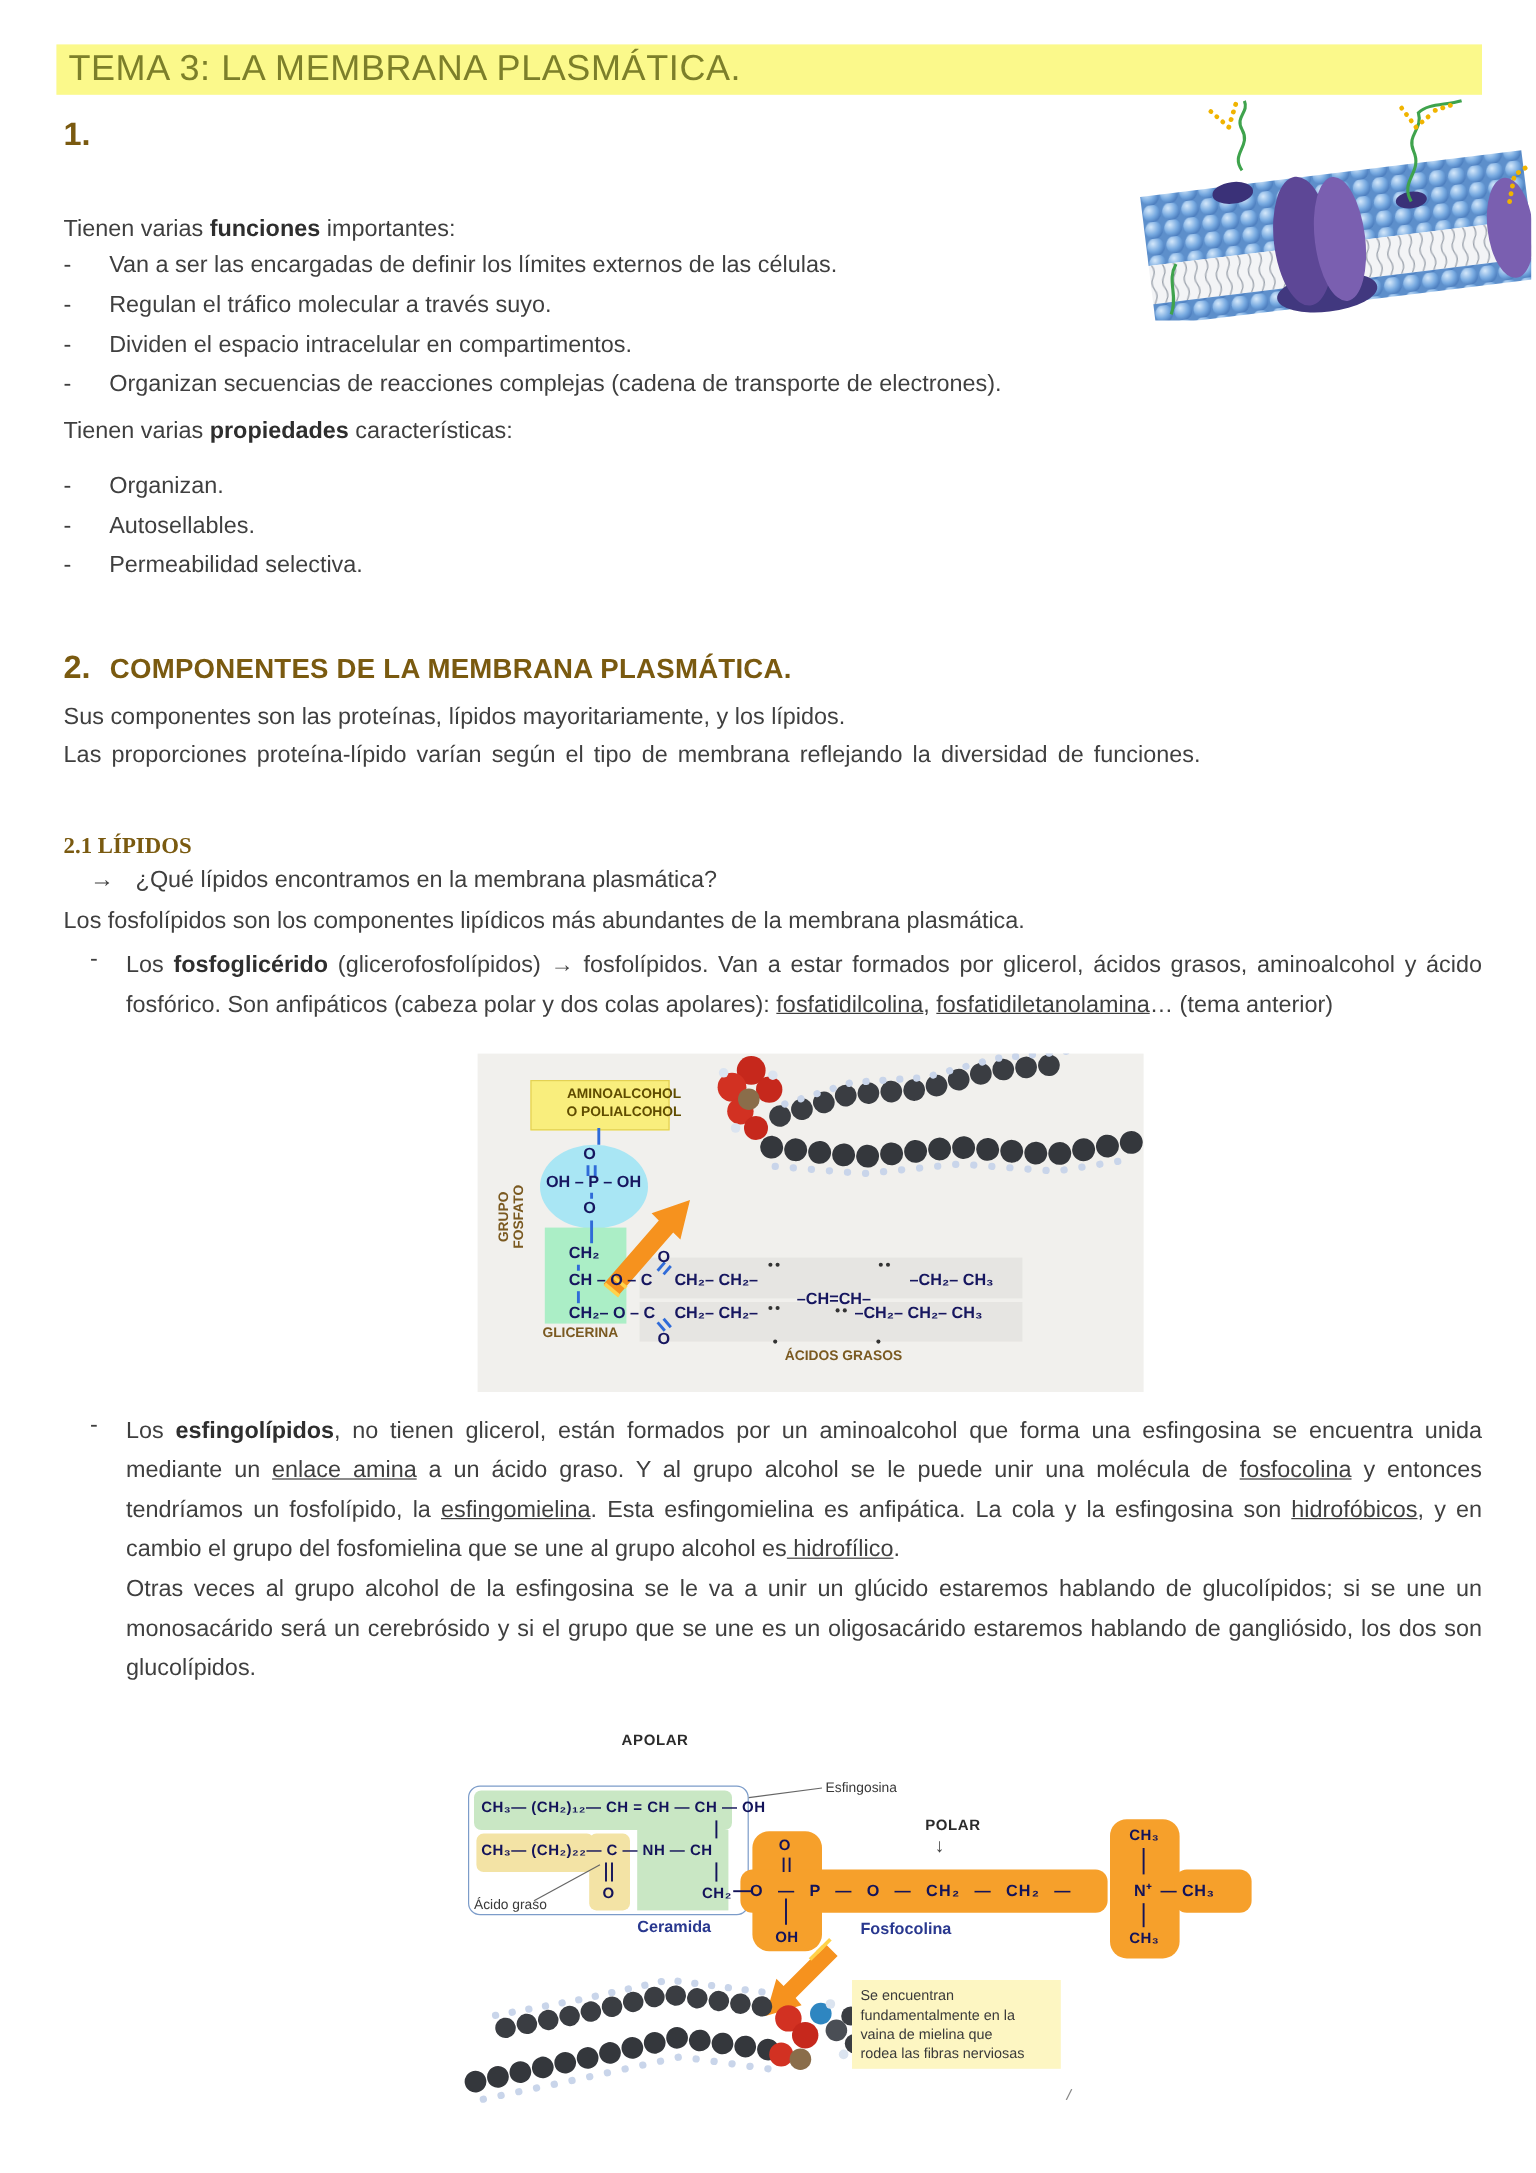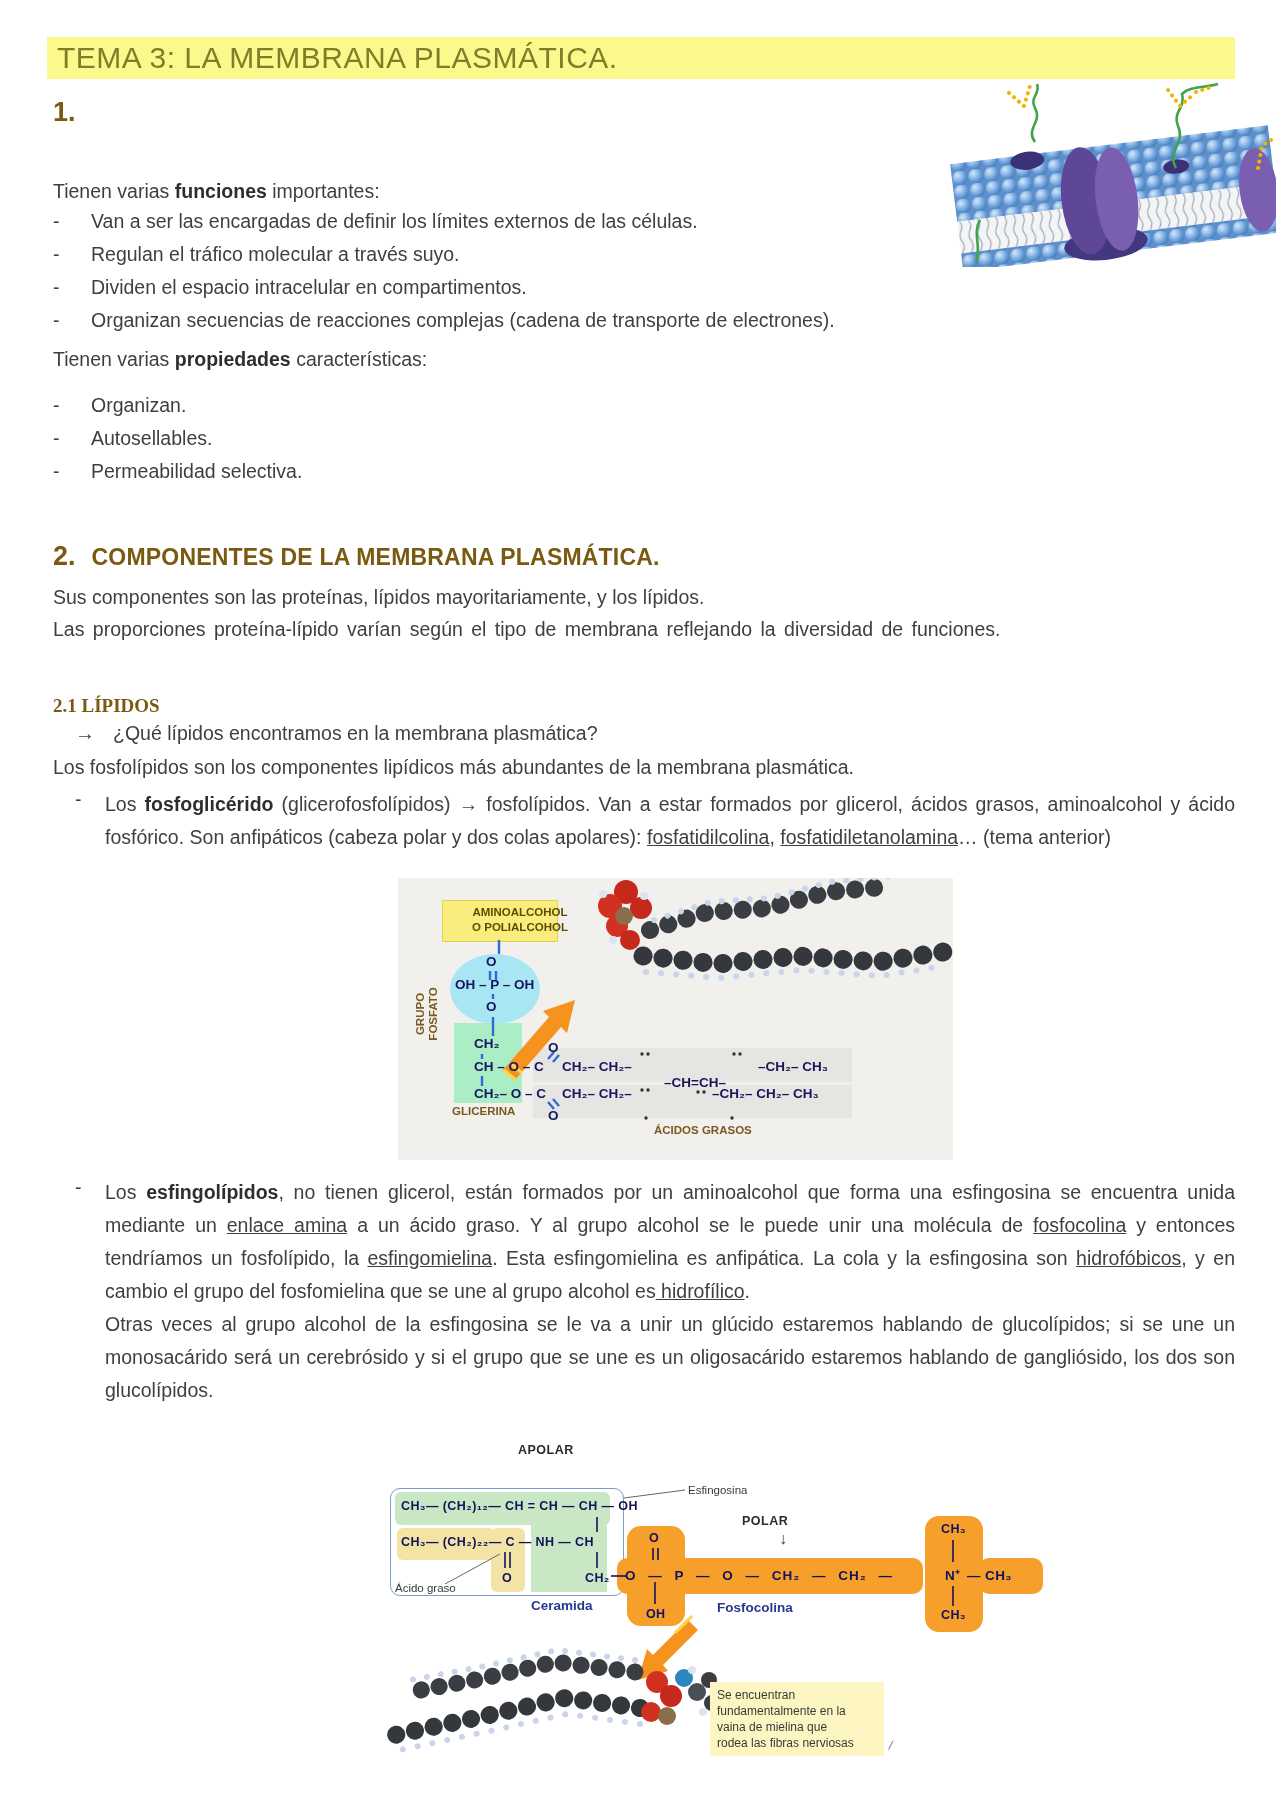--- a/index.html
+++ b/index.html
@@ -14,21 +14,21 @@
   .h-gold{color:#7a5a10;font-weight:bold;}
   .sec-head{display:flex;align-items:baseline;gap:16px;}
   .sec-num{font-size:27px;}
   .sec-label{font-size:23px;letter-spacing:.2px;}
   .prelines{white-space:pre-line;padding-left:20px;}
   .d1txt{font-size:13.5px;font-weight:bold;color:#16165f;line-height:16px;}
   .d1lab{font-size:11.5px;font-weight:bold;color:#7a5920;line-height:13px;}
   .d2txt{font-size:12.5px;font-weight:bold;color:#13135a;line-height:15px;letter-spacing:.4px;}
   .d2lab{font-size:11.5px;color:#3a3a3a;line-height:13px;}
   .d2blue{font-size:13.5px;font-weight:bold;color:#29388f;}
-  .notebox{background:#fdf6c2;font-size:12px;line-height:16px;color:#3a3a3a;padding:5px 7px;margin-top:32px;}
+  .notebox{background:#fdf6c2;font-size:12px;line-height:16px;color:#3a3a3a;padding:5px 7px;}
   svg{display:block;}
 </style>
 </head>
 <body>
 
 <div class="abs" style="left:47px;top:37px;width:1188px;height:42px;background:#fbf98b;">
   <span class="abs" style="left:10px;top:2px;font-size:30px;line-height:38px;color:#7c7f2a;letter-spacing:.5px;">TEMA 3: LA MEMBRANA PLASMÁTICA.</span>
 </div>
 
 <div class="abs sec-head" style="left:53px;top:97px;">
@@ -263,21 +263,21 @@
   <div class="abs d2txt" style="left:250px;top:131px;">CH₂</div>
   <div class="abs d2lab" style="left:60px;top:142px;">Ácido graso</div>
   <div class="abs d2blue" style="left:196px;top:158px;">Ceramida</div>
   <div class="abs d2txt" style="left:314px;top:91px;">O</div>
   <div class="abs d2txt" style="left:290px;top:128px;font-size:13.5px;word-spacing:7px;letter-spacing:1px;">O — P — O — CH₂ — CH₂ —</div>
   <div class="abs d2txt" style="left:610px;top:128px;font-size:13.5px;">N⁺</div>
   <div class="abs d2txt" style="left:632px;top:128px;font-size:13.5px;">— CH₃</div>
   <div class="abs d2txt" style="left:606px;top:82px;">CH₃</div>
   <div class="abs d2txt" style="left:606px;top:168px;">CH₃</div>
   <div class="abs d2txt" style="left:311px;top:167px;">OH</div>
-  <div class="abs" style="left:407px;top:74px;font-size:12.5px;font-weight:bold;color:#2b2b2b;letter-spacing:.5px;">POLAR</div>
+  <div class="abs" style="left:436px;top:74px;font-size:12.5px;font-weight:bold;color:#2b2b2b;letter-spacing:.5px;">POLAR</div>
   <div class="abs" style="left:444px;top:90px;font-size:16px;color:#444444;">↓</div>
   <div class="abs d2blue" style="left:382px;top:160px;">Fosfocolina</div>
   <div class="abs notebox prelines" style="left:375px;top:210px;width:160px;">Se encuentran
 fundamentalmente en la
 vaina de mielina que
 rodea las fibras nerviosas</div>
 </div>
 
 <div class="abs" style="left:889px;top:1738px;font-size:13px;color:#888888;transform:rotate(12deg);">/</div>
 

